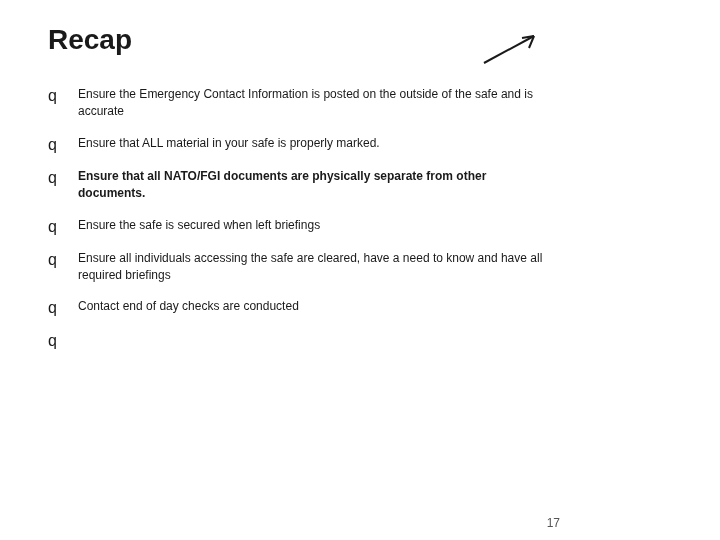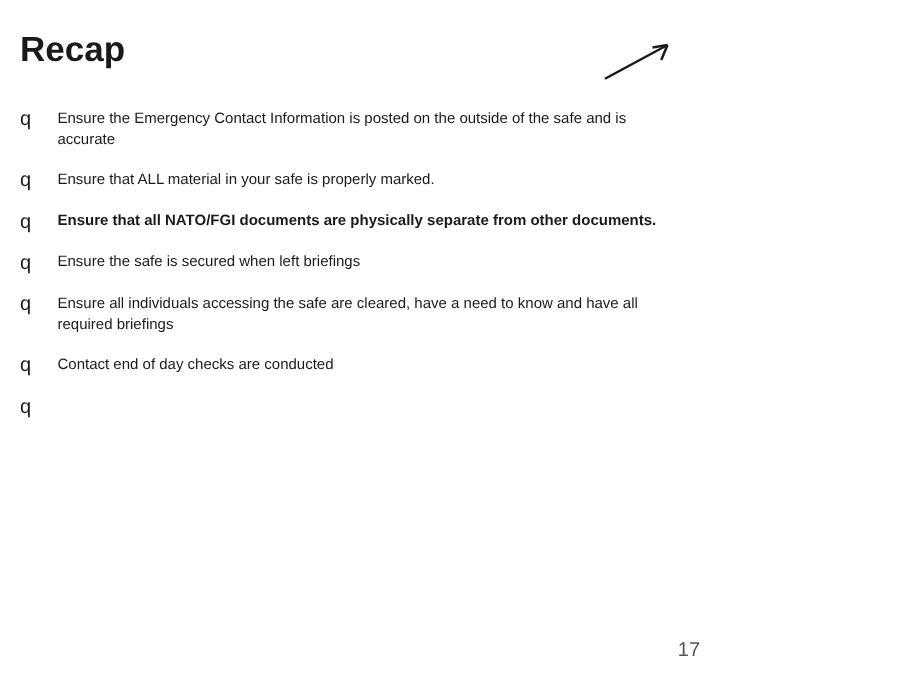--- a/index.html
+++ b/index.html
@@ -14,21 +14,21 @@
       background: #ffffff;
       font-family: Arial, sans-serif;
       overflow: hidden;
       position: relative;
     }
 
     .page-container {
       width: 580px;
       height: 540px;
       background: #ffffff;
-      padding: 24px 36px 24px 16px;
+      padding: 24px 36px 24px 48px;
       position: relative;
     }
 
     .header {
       display: flex;
       align-items: flex-start;
       justify-content: space-between;
       margin-bottom: 18px;
     }
 
@@ -80,21 +80,21 @@
     }
 
     .bullet-text.bold-text {
       font-weight: bold;
     }
 
     .page-number {
       position: absolute;
       bottom: 10px;
       right: 20px;
-      font-size: 16px;
+      font-size: 12px;
       color: #555;
       font-family: Arial, sans-serif;
     }
   </style>
 </head>
 <body>
 
 <div class="page-container">
   <div class="header">
     <h1 class="title">Recap</h1>

